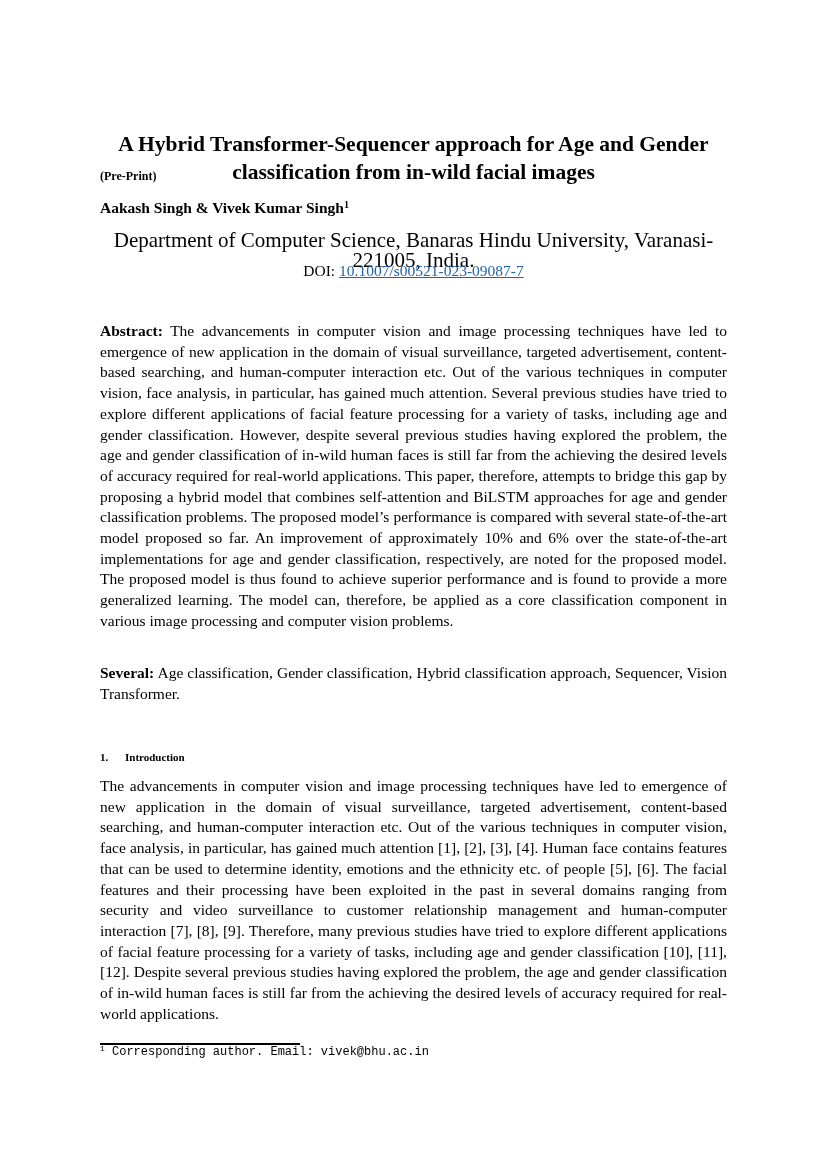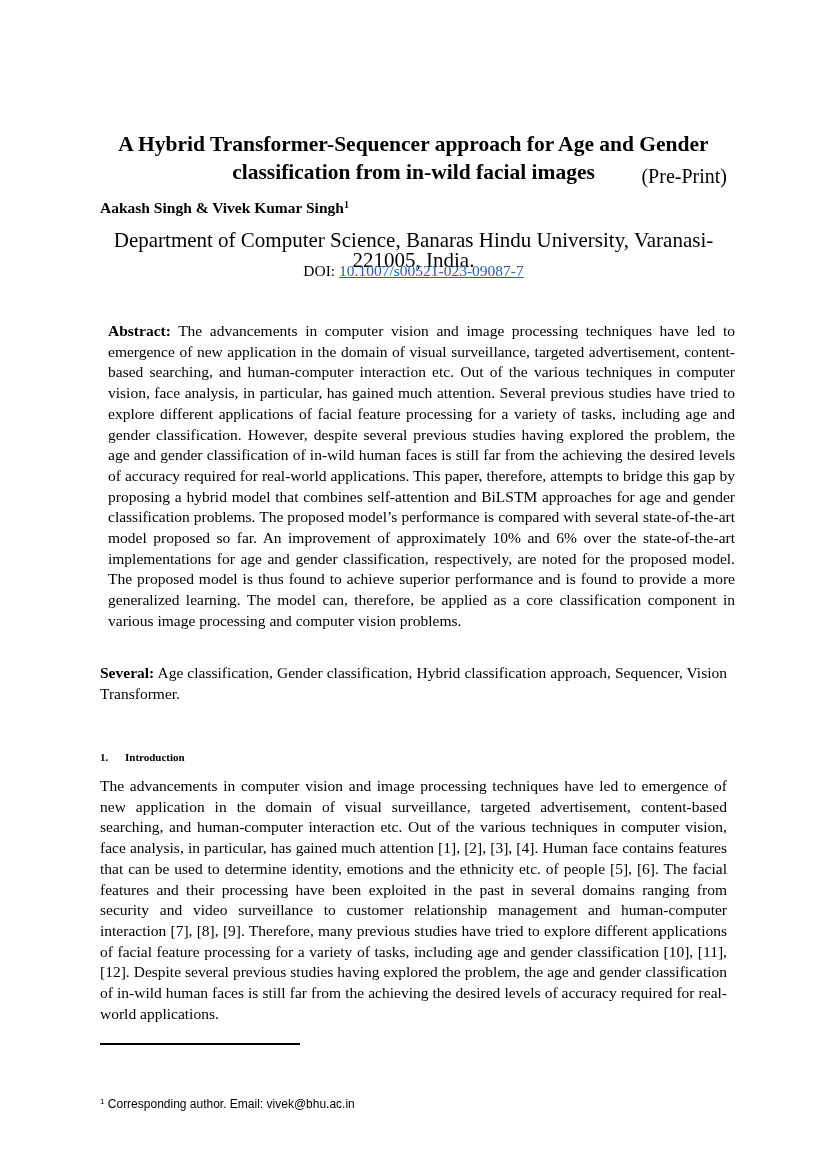--- a/index.html
+++ b/index.html
@@ -1,40 +1,40 @@
 <!DOCTYPE html>
 <html><head>
 <meta charset="utf-8">
 <style>
   html, body { margin: 0; padding: 0; background: #ffffff; }
   body { width: 827px; height: 1170px; position: relative; overflow: hidden;
          font-family: "Liberation Serif", "DejaVu Serif", serif; color: #000; }
   .page { position: absolute; left: 100px; top: 0; width: 627px; }
   .title { position: absolute; top: 98px; left: 0; width: 627px; text-align: center;
            font-weight: bold; font-size: 21.5px; line-height: 28px; margin-top: 32px; }
-  .preprint { position: absolute; top: 166px; left: 0; width: 627px; text-align: right;
-              font-weight: normal; font-size: 20px; line-height: 20px; }
+  .preprint { position: absolute; top: 166px; left: 0; width: 627px; text-align: left;
+              font-weight: bold; font-size: 12px; line-height: 20px; }
   .authors { position: absolute; top: 198px; left: 0; width: 627px; text-align: left;
              font-weight: bold; font-size: 15.5px; line-height: 20px; }
   .authors sup { font-size: 10px; vertical-align: 5px; line-height: 0; }
   .affil { position: absolute; top: 230px; left: -10px; width: 647px; text-align: center;
            font-size: 21px; line-height: 20px; }
   .doi { position: absolute; top: 261px; left: 0; width: 627px; text-align: center;
          font-size: 15.5px; line-height: 20px; }
   .doi a { color: #1f62b5; text-decoration: underline; }
   .para { position: absolute; left: 0; width: 627px; font-size: 15.5px; line-height: 20.7px;
           text-align: justify; }
-  .abstract { top: 321px; margin-left: 8px; }
+  .abstract { top: 321px; }
   .keywords { top: 663px; }
   .intro-body { top: 776px; }
   .label { font-weight: bold; }
   .heading { position: absolute; top: 747px; left: 0; font-weight: bold; font-size: 11px; line-height: 20px; }
   .heading .num { display: inline-block; width: 25px; }
   .fn-rule { position: absolute; top: 1043px; left: 0; width: 200px; height: 1.5px; background: #000; }
-  .footnote { position: absolute; top: 1096px; left: 0; font-family: Liberation Sans, sans-serif;
+  .footnote { position: absolute; top: 1044px; left: 0; font-family: Liberation Mono, monospace;
               font-size: 12px; line-height: 16px; }
   .footnote sup { font-size: 8px; vertical-align: 4px; line-height: 0; }
 </style>
 </head>
 <body>
 
 <div class="page">
   <div class="title">A Hybrid Transformer-Sequencer approach for Age and Gender classification from in-wild facial images</div>
   <div class="preprint">(Pre-Print)</div>
   <div class="authors"><span>Aakash Singh &amp; Vivek Kumar Singh</span><sup>1</sup></div>

